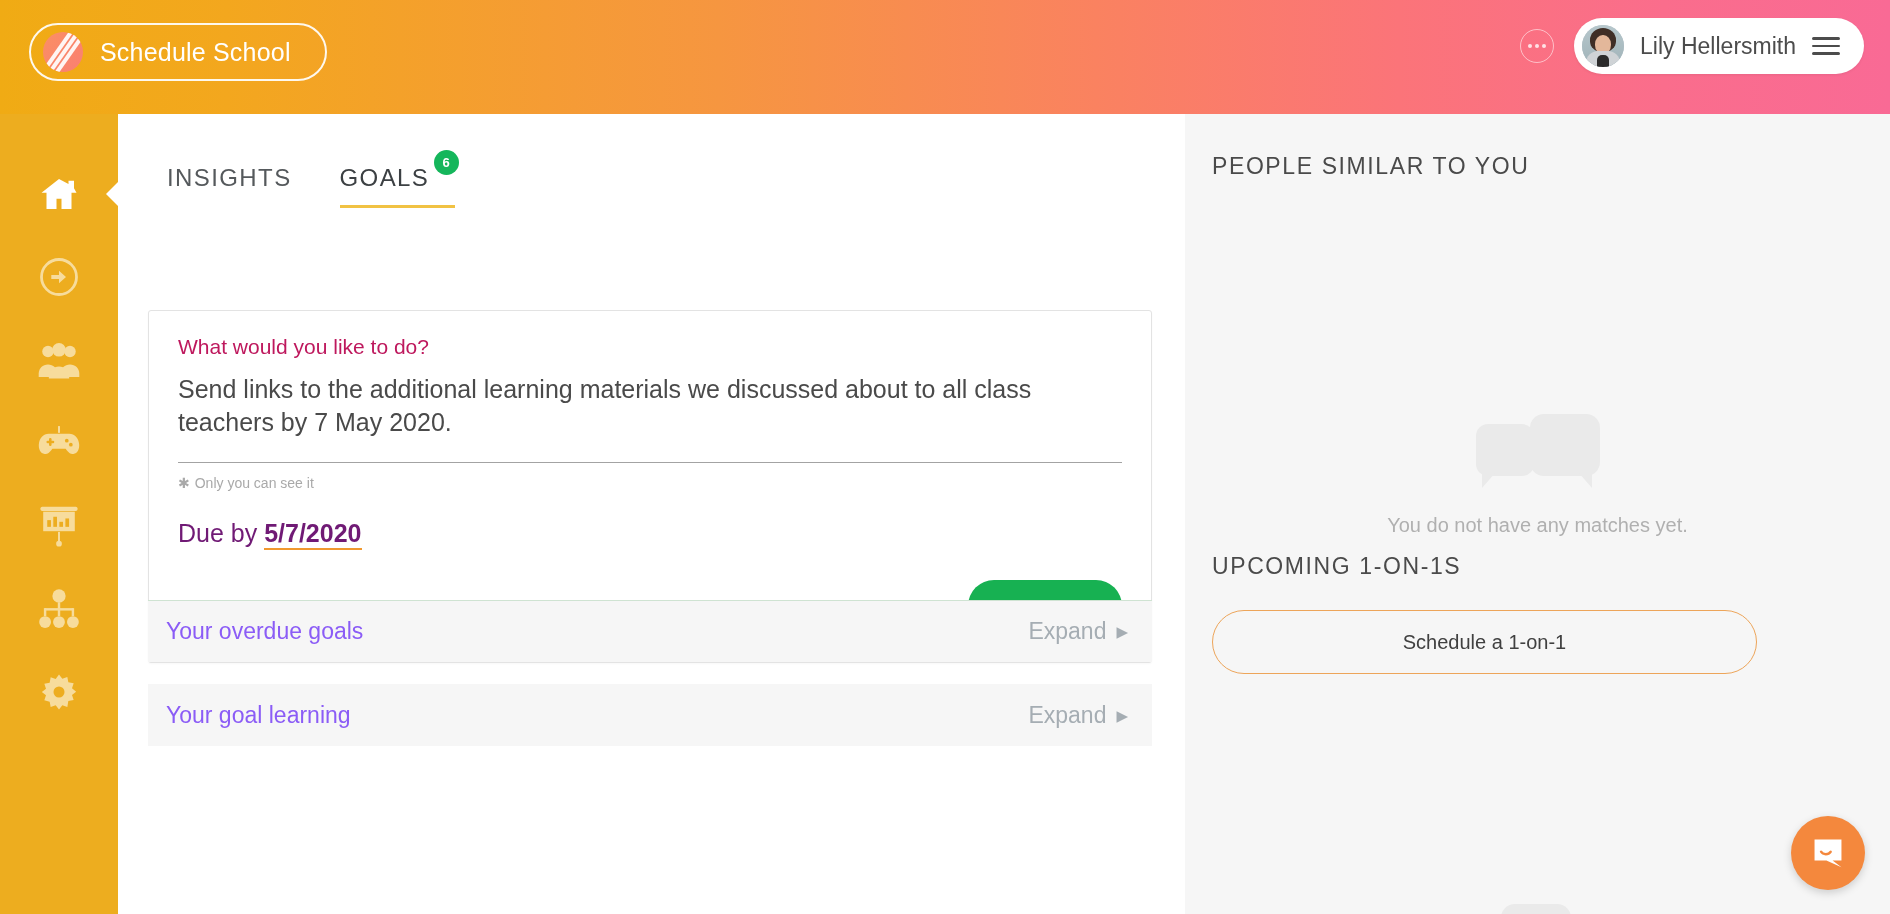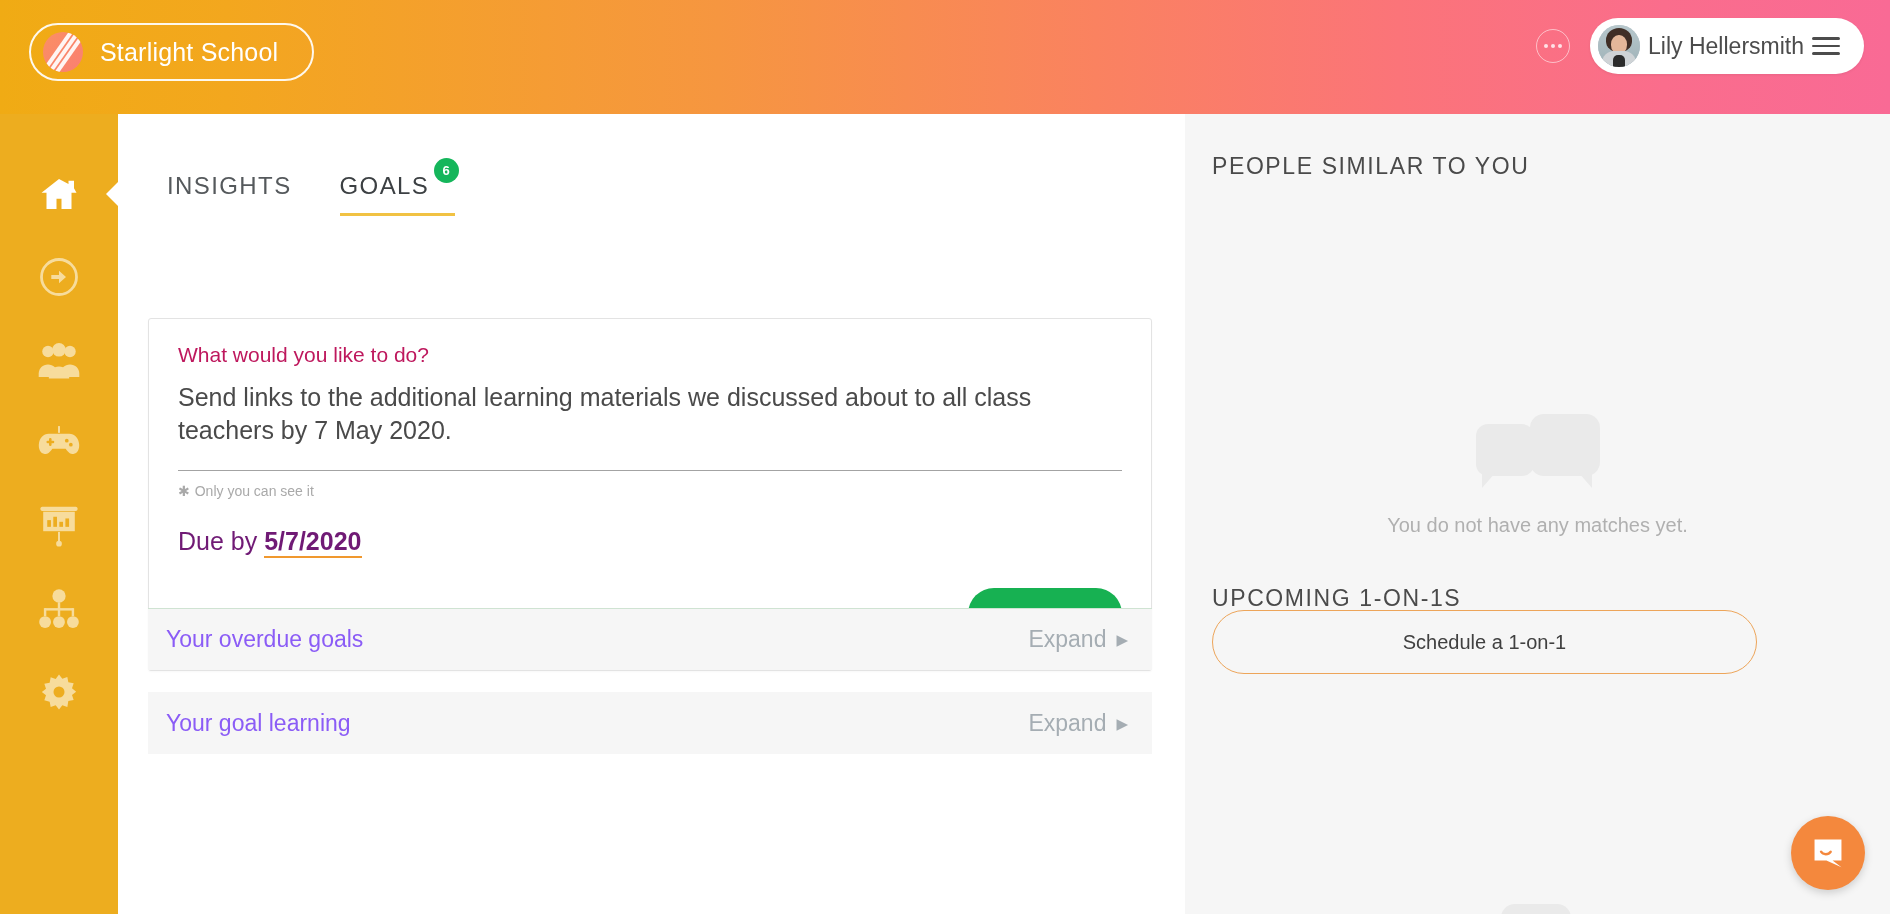--- a/index.html
+++ b/index.html
@@ -64,21 +64,21 @@
     border: 1.6px solid rgba(255,255,255,.55);
     display: flex; align-items: center; justify-content: center;
     gap: 3px; cursor: pointer;
   }
   .more-btn span {
     width: 4px; height: 4px; border-radius: 50%;
     background: rgba(255,255,255,.8);
   }
   .user-pill {
     height: 56px; background: #fff; border-radius: 30px;
-    display: flex; align-items: center; gap: 8px;
+    display: flex; align-items: center; gap: 16px;
     padding: 0 24px 0 8px; cursor: pointer;
     box-shadow: 0 1px 3px rgba(0,0,0,.07);
   }
   .avatar {
     width: 42px; height: 42px; border-radius: 50%;
     overflow: hidden; flex: 0 0 auto;
     background: #b9c6cc; position: relative;
   }
   .avatar .sky  { position:absolute; inset:0; background: linear-gradient(180deg,#b7c7cc 0%,#9fb2b8 100%); }
   .avatar .hair { position:absolute; left:8px; top:3px; width:26px; height:24px; border-radius:50% 50% 45% 45%; background:#3f2e26; }
@@ -110,21 +110,21 @@
   .nav-pointer {
     position: absolute; right: -1px; top: 50%; transform: translateY(-50%);
     width: 0; height: 0;
     border-top: 13px solid transparent;
     border-bottom: 13px solid transparent;
     border-right: 13px solid #ffffff;
   }
 
   
   .main {
-    position: absolute; left: 118px; top: 132px;
+    position: absolute; left: 118px; top: 124px;
     width: 1067px; height: 680px;
     background: #ffffff;
     border-top-left-radius: 5px;
   }
 
   .tabs {
     position: absolute; left: 49px; top: 40px;
     display: flex; align-items: flex-end; gap: 48px;
   }
   .tab {
@@ -202,21 +202,21 @@
   .rightbar {
     position: absolute; left: 1185px; top: 114px;
     width: 705px; height: 800px;
     background: #f6f6f6;
     overflow: hidden;
   }
   .rp-heading {
     position: absolute; font-size: 23px; letter-spacing: 1.6px; color: #4a4a4a;
   }
   #h-people  { left: 27px; top: 39px; }
-  #h-oneon1  { left: 27px; top: 439px; margin-top: 32px; }
+  #h-oneon1  { left: 27px; top: 439px; }
 
   .empty-illu {
     position: absolute; left: 0; width: 705px;
     display: flex; justify-content: center; align-items: flex-end;
   }
   #illu-people { top: 300px; }
   #illu-bottom { top: 790px; }
   .bub {
     background: #eaeaea; position: relative;
   }
@@ -260,21 +260,21 @@
 <div id="app">
 
   <div class="header">
 
     <div class="logo-pill">
       <div class="logo-mark">
         <i></i>
           <i></i>
           <i></i>
       </div>
-      <div class="logo-text">Starlight School</div>
+      <div class="logo-text">Schedule School</div>
     </div>
 
     <div class="header-right">
       <div class="more-btn">
         <span></span>
           <span></span>
           <span></span>
       </div>
       <div class="user-pill">
         <div class="avatar">

